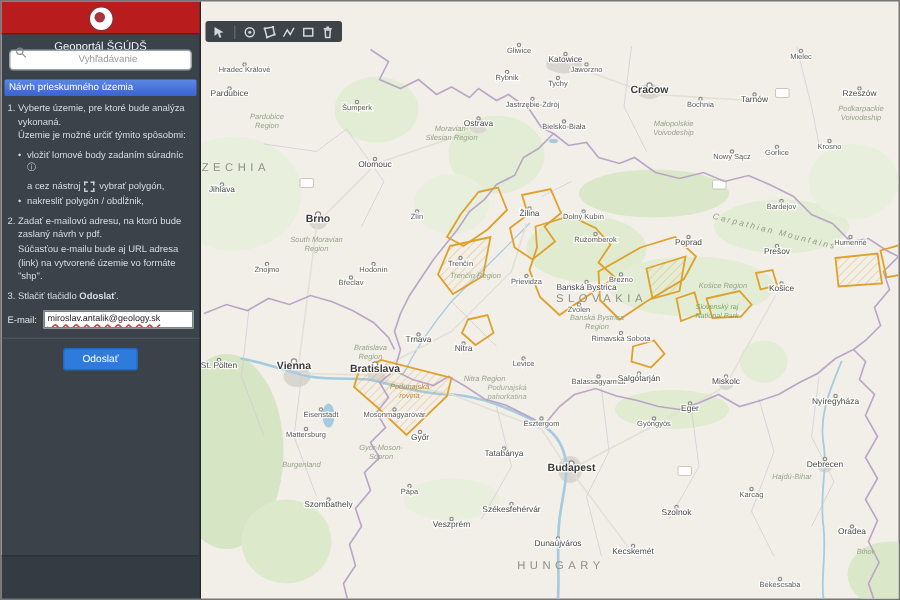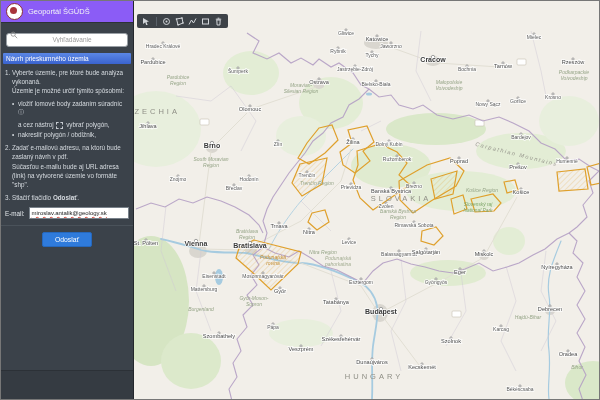--- a/index.html
+++ b/index.html
@@ -31,21 +31,21 @@
   
   .maptools{position:absolute;left:136px;top:13px;display:flex;align-items:center;gap:2px;
     background:rgba(52,57,63,.95);border-radius:2px;padding:2px 4px;height:14px;box-sizing:border-box;}
   .maptools .tbtn{width:11px;height:11px;display:flex;align-items:center;justify-content:center;cursor:pointer;}
   .maptools .tdiv{width:1px;height:9px;background:#5b626a;margin:0 2px;}
   .maptools svg{stroke:#d3d6da;fill:none;stroke-width:1;}
 
   
   .sidebar{position:absolute;left:0;top:0;width:133px;height:400px;background:#3b424a;color:#dde1e6;
     border-right:1px solid #23272c;box-sizing:border-box;display:flex;flex-direction:column;}
-  .sb-header{display:flex;align-items:center;gap:5px;padding:3px 5px;background:#8b5cf6;border-bottom:1px solid #2c3238;height:22px;box-sizing:border-box;}
+  .sb-header{display:flex;align-items:center;gap:5px;padding:3px 5px;background:#b91c1c;border-bottom:1px solid #2c3238;height:22px;box-sizing:border-box;flex-direction:column;}
   .logo{width:15px;height:15px;border-radius:50%;background:#fff;border:1px solid #8b2f35;position:relative;flex:0 0 auto;}
   .logo::after{content:"";position:absolute;left:3px;top:3px;width:7px;height:7px;border-radius:50%;background:#a8343c;}
   .sb-title{font-size:7.5px;color:#f2f4f6;white-space:nowrap;}
   .searchbox{position:relative;margin:5px 5px 4px 5px;}
   .searchbox input{width:100%;height:14px;box-sizing:border-box;border:1px solid #9aa0a6;border-radius:3px;
     font-size:6.5px;text-align:center;color:#555;padding:0 4px 0 14px;font-family:"Liberation Sans",sans-serif;outline:none;}
   .searchbox input::placeholder{color:#9a9a9a;}
   .search-ic{position:absolute;left:4px;top:3px;width:8px;height:8px;}
   .panel-title{margin:2px 2px;padding:2px 3px;font-size:6.5px;color:#fff;
     background:linear-gradient(#5b87e5,#3a63cf);border-radius:1px;}

